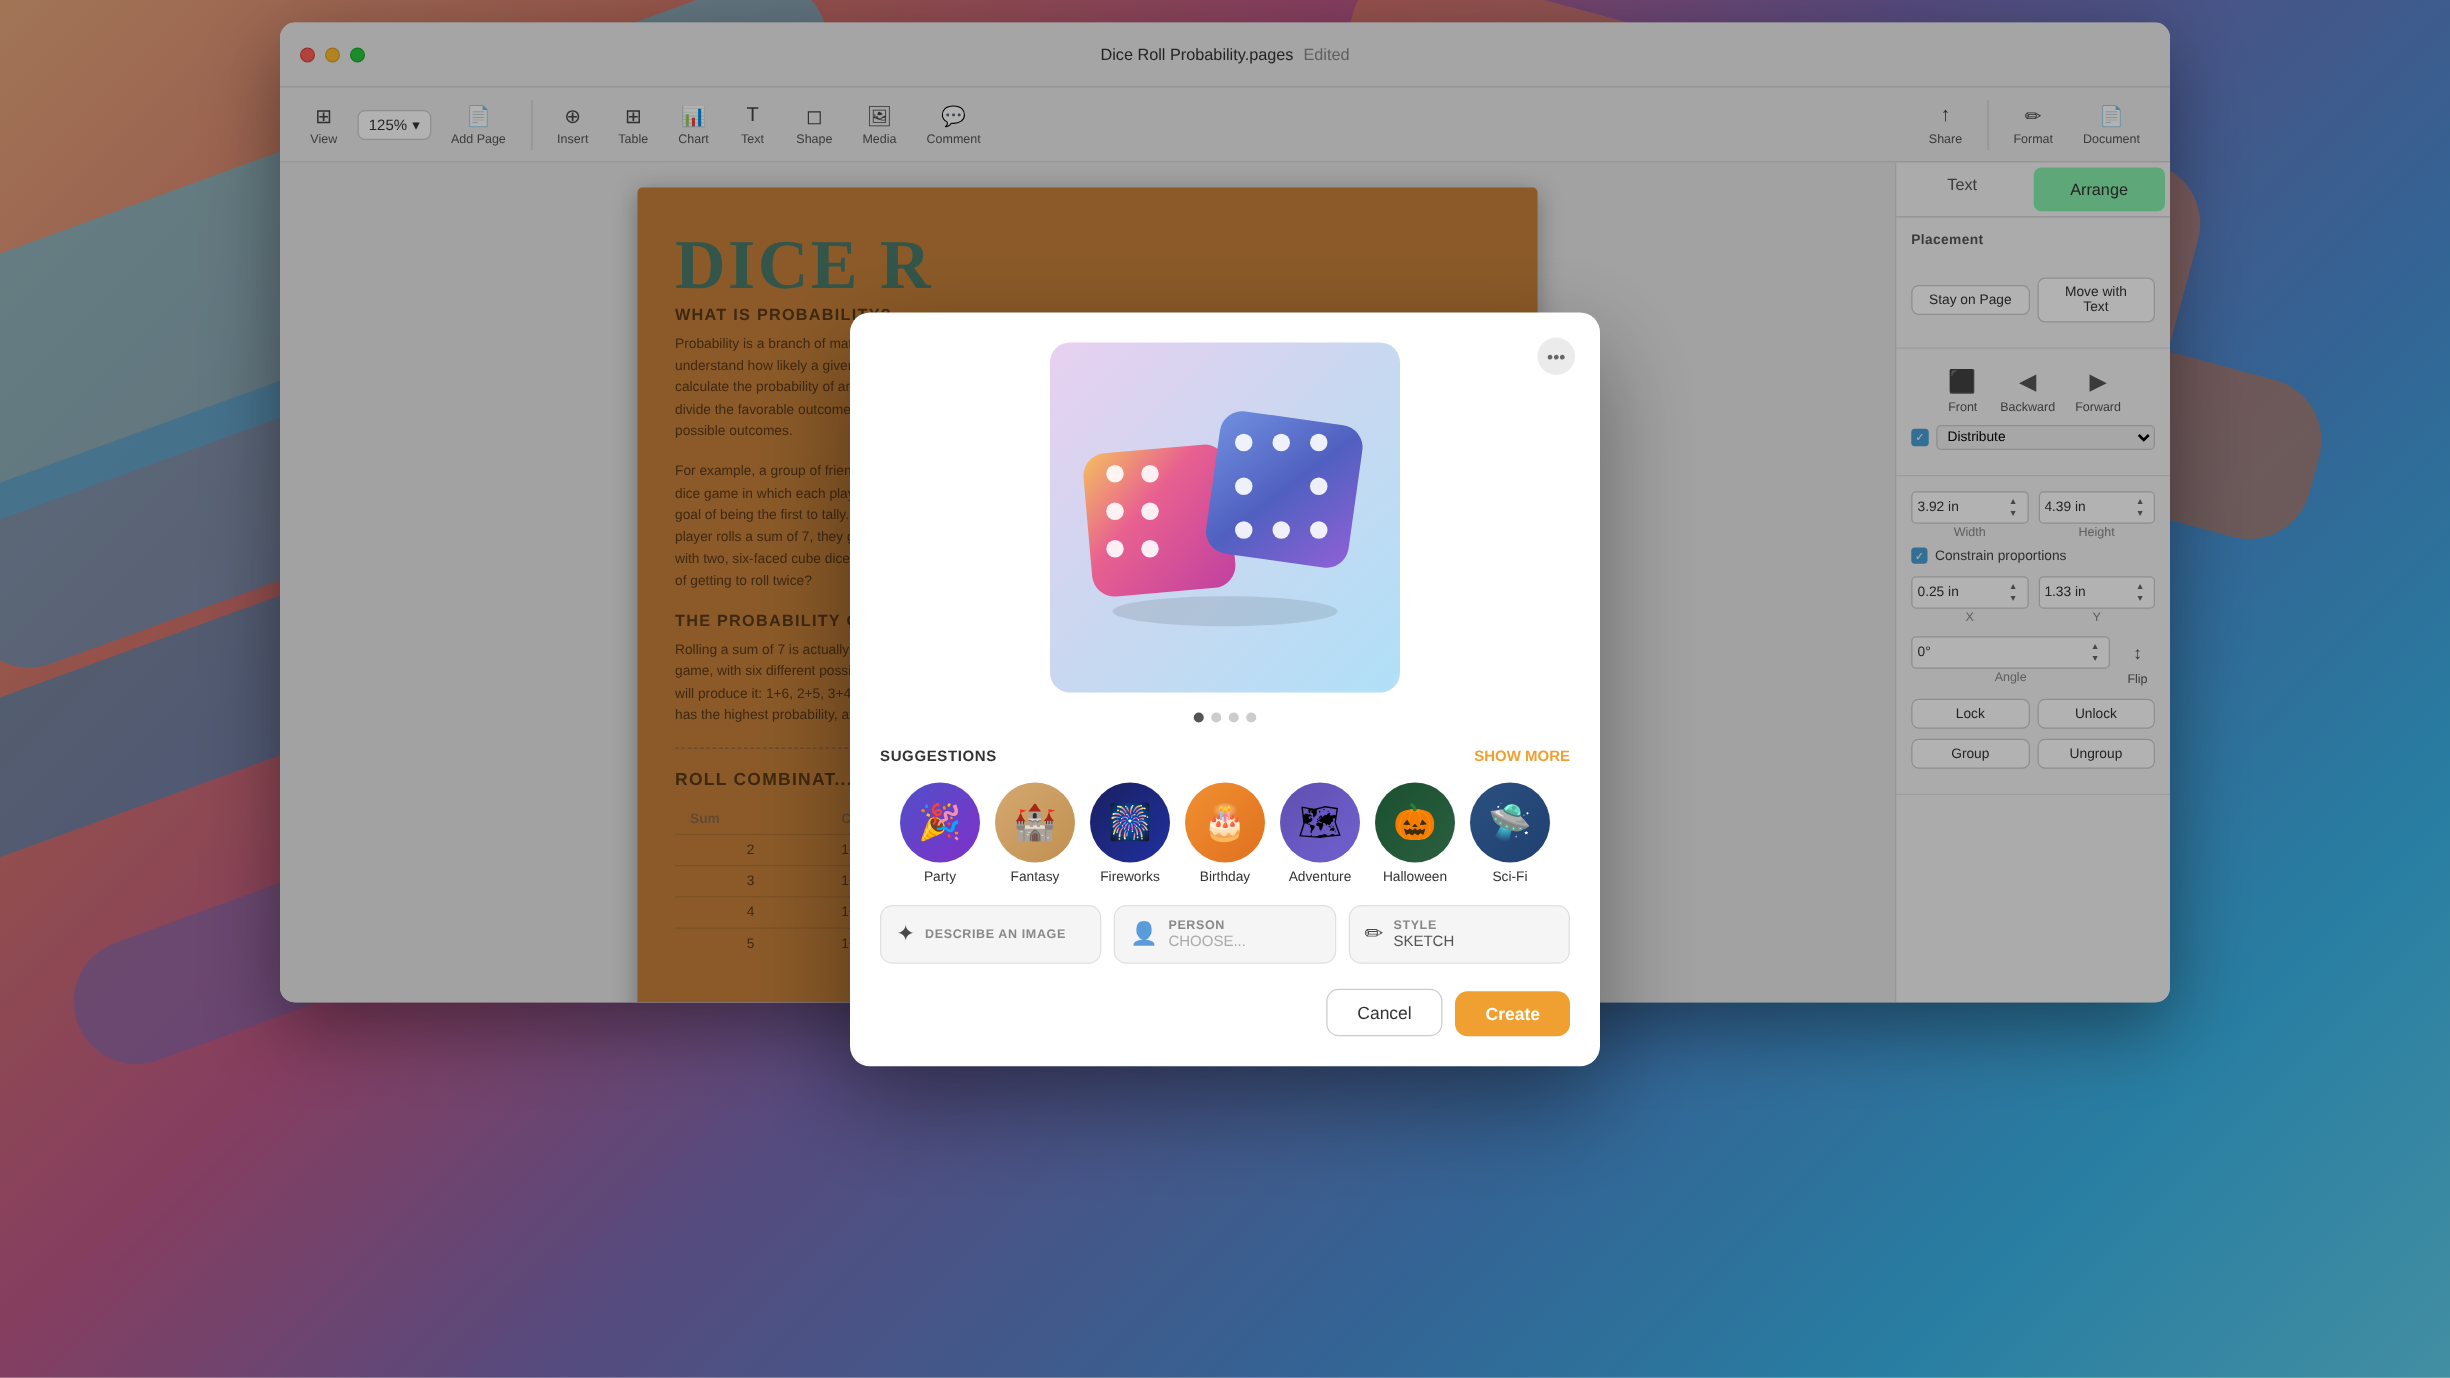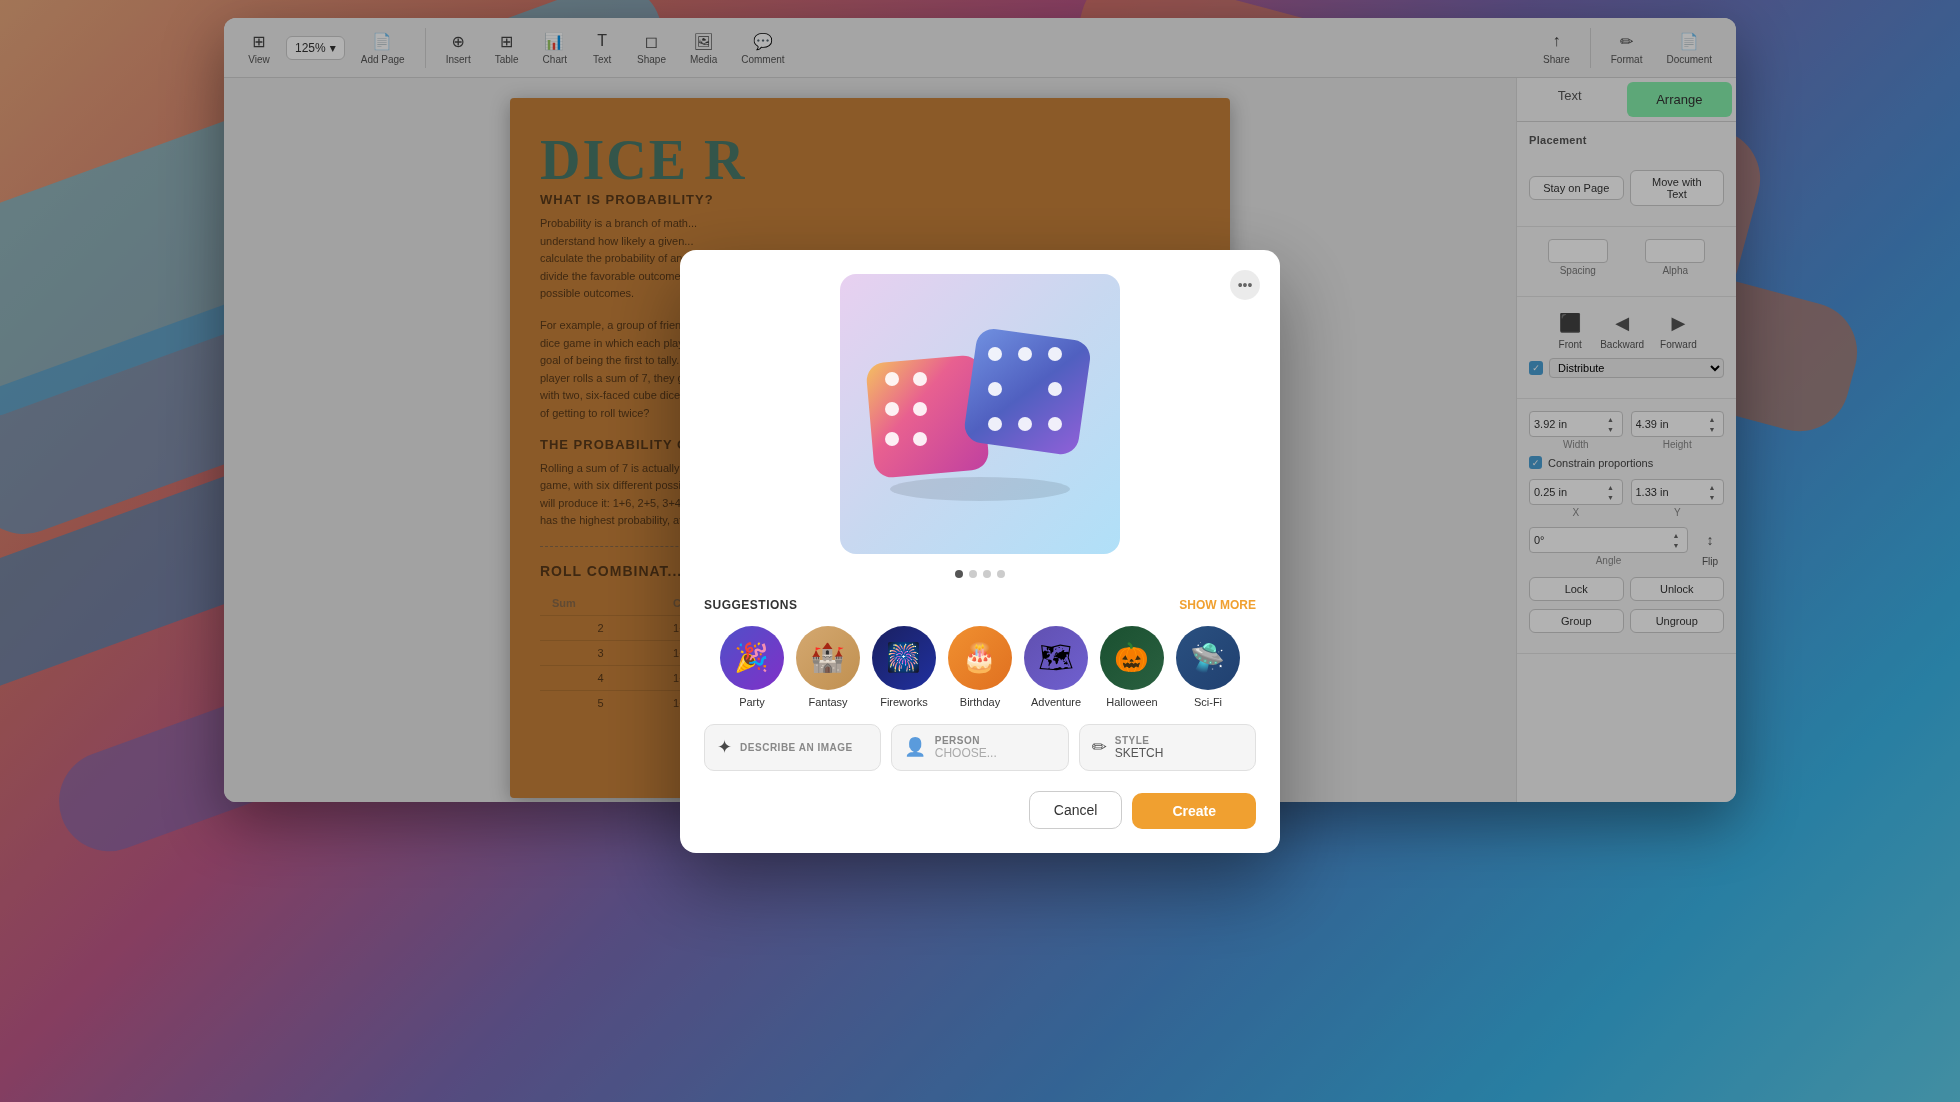--- a/index.html
+++ b/index.html
@@ -592,21 +592,21 @@
     .btn-cancel {
       padding: 10px 24px;
       border-radius: 10px;
       border: 1px solid #ccc;
       background: white;
       font-size: 14px;
       color: #333;
       cursor: pointer;
     }
     .btn-create {
-      padding: 10px 40px;
+      padding: 10px 24px;
       border-radius: 10px;
       border: none;
       background: #f0a030;
       font-size: 14px;
       color: white;
       font-weight: 600;
       cursor: pointer;
     }
 
     
@@ -640,20 +640,31 @@
   <div class="bg-stripe stripe1"></div>
   <div class="bg-stripe stripe2"></div>
   <div class="bg-stripe stripe3"></div>
   <div class="bg-stripe stripe4"></div>
   <div class="bg-stripe stripe5"></div>
   <div class="bg-stripe stripe6"></div>
 </div>
 
 <div class="macos-window">
 
+  <div class="title-bar">
+    <div class="traffic-lights">
+      <div class="traffic-light tl-red"></div>
+      <div class="traffic-light tl-yellow"></div>
+      <div class="traffic-light tl-green"></div>
+    </div>
+    <div class="title-bar-title">
+      <span>Dice Roll Probability.pages</span>
+      <span class="title-edited">Edited</span>
+    </div>
+  </div>
 
   <div class="toolbar">
     <div class="toolbar-group">
       <div class="toolbar-icon">⊞</div>
       <div class="toolbar-label">View</div>
     </div>
     <div class="zoom-control">
       <span>125%</span>
       <span>▾</span>
     </div>
@@ -788,32 +799,20 @@
       </div>
 
       <div class="panel-section">
         <div class="panel-section-title">Placement</div>
         <div class="panel-row">
           <button class="panel-button">Stay on Page</button>
           <button class="panel-button">Move with Text</button>
         </div>
       </div>
 
-      <div class="panel-section">
-        <div class="spacing-alpha-row">
-          <div class="sa-field">
-            <input class="sa-input" value="" style="">
-            <div class="sa-label">Spacing</div>
-          </div>
-          <div class="sa-field">
-            <input class="sa-input" value="" style="">
-            <div class="sa-label">Alpha</div>
-          </div>
-        </div>
-      </div>
 
       <div class="panel-section">
         <div class="icon-row">
           <div class="icon-btn">
             <div class="icon-btn-icon">⬛</div>
             <span>Front</span>
           </div>
           <div class="icon-btn">
             <div class="icon-btn-icon">◀</div>
             <span>Backward</span>

